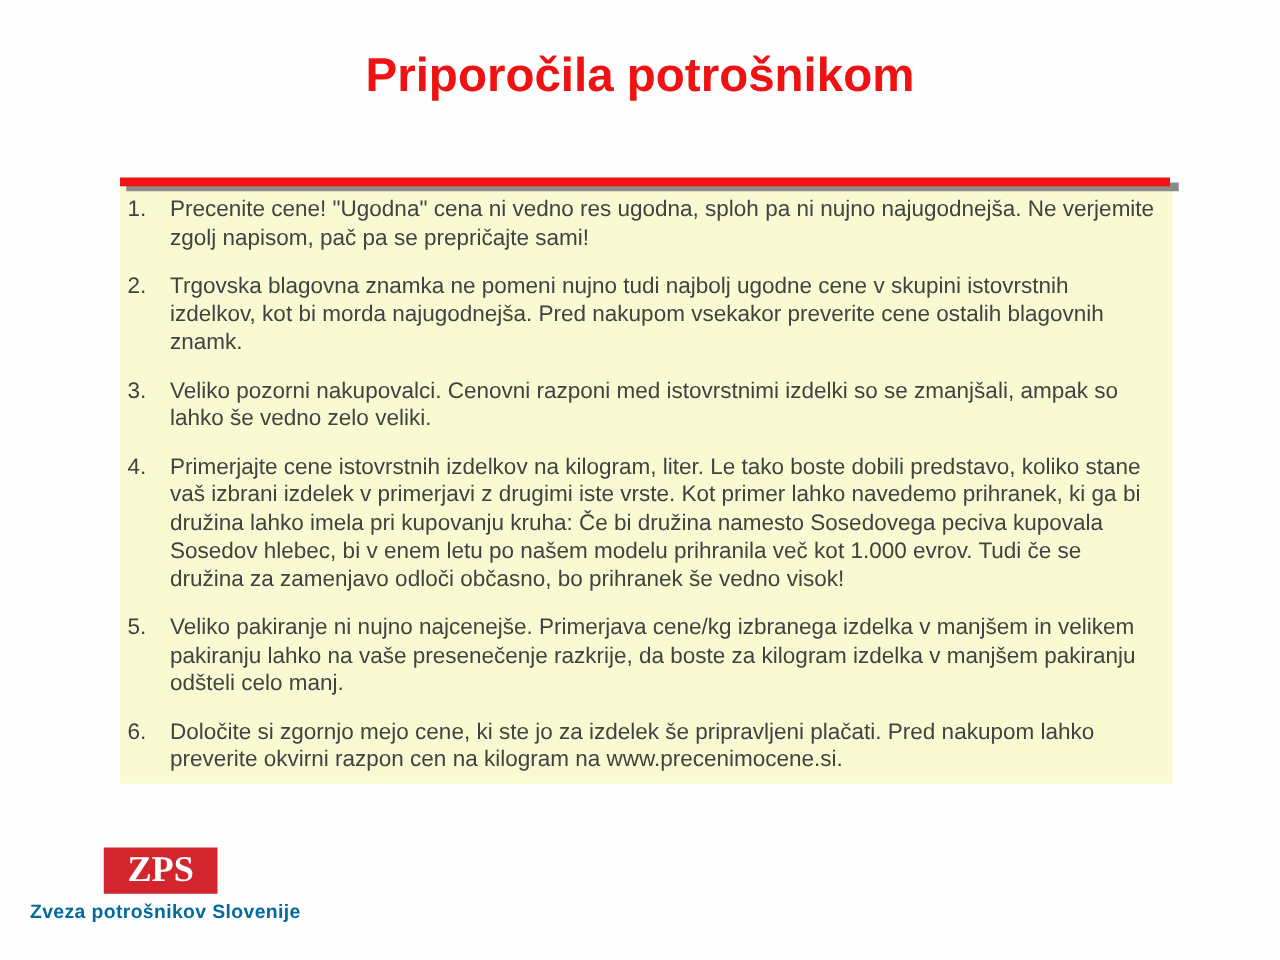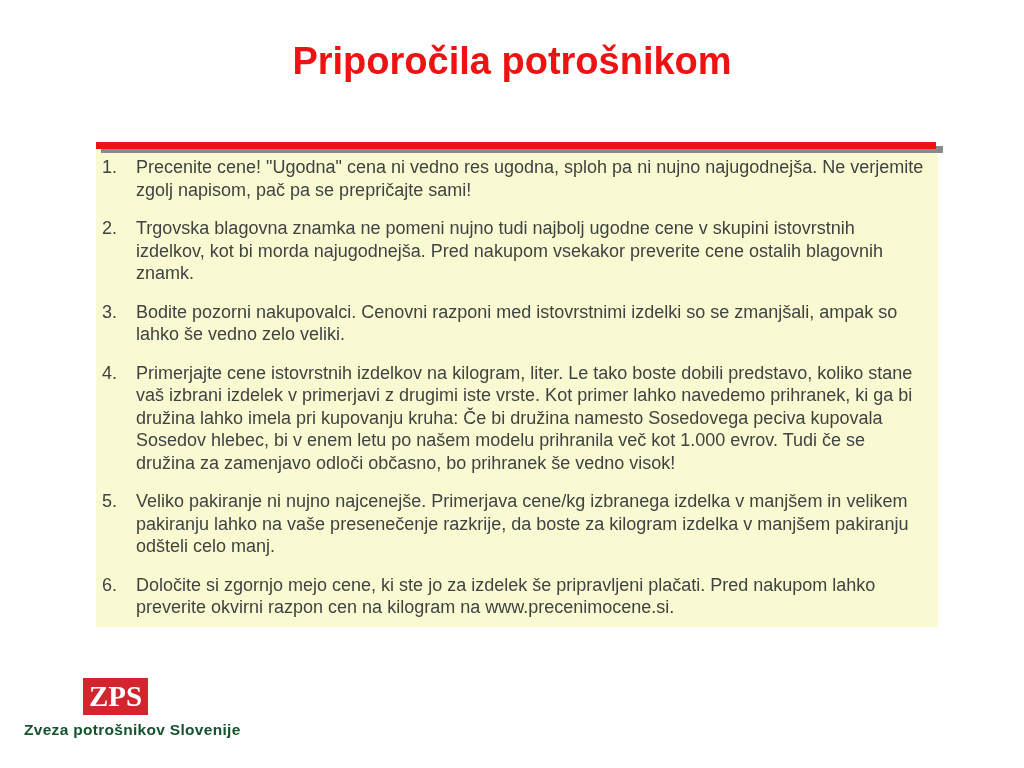--- a/index.html
+++ b/index.html
@@ -78,35 +78,35 @@
     padding-right: 6px;
   }
   .logo {
     position: absolute;
     left: 24px;
     top: 678px;
     width: 210px;
   }
   .logo-badge {
     margin-left: 59px;
-    width: 65px;
+    width: 91px;
     height: 37px;
     background: #d2252e;
     color: #ffffff;
     font-family: "Liberation Serif", serif;
     font-weight: bold;
     font-size: 29px;
     display: flex;
     align-items: center;
     justify-content: center;
     text-align: center;
   }
   .logo-name {
     margin-top: 6px;
-    color: #14532d;
+    color: #0369a1;
     font-weight: bold;
     font-size: 15.5px;
     letter-spacing: 0.3px;
     white-space: nowrap;
   }
 </style>
 </head>
 <body>
 
 <div class="slide">
@@ -124,21 +124,21 @@
         <span class="txt">Precenite cene! "Ugodna" cena ni vedno res ugodna, sploh pa ni nujno najugodnejša. Ne verjemite zgolj napisom, pač pa se prepričajte sami!</span>
       </div>
 
       <div class="item">
         <span class="num">2.</span>
         <span class="txt">Trgovska blagovna znamka ne pomeni nujno tudi najbolj ugodne cene v skupini istovrstnih izdelkov, kot bi morda najugodnejša. Pred nakupom vsekakor preverite cene ostalih blagovnih znamk.</span>
       </div>
 
       <div class="item">
         <span class="num">3.</span>
-        <span class="txt">Bodite pozorni nakupovalci. Cenovni razponi med istovrstnimi izdelki so se zmanjšali, ampak so lahko še vedno zelo veliki.</span>
+        <span class="txt">Veliko pozorni nakupovalci. Cenovni razponi med istovrstnimi izdelki so se zmanjšali, ampak so lahko še vedno zelo veliki.</span>
       </div>
 
       <div class="item">
         <span class="num">4.</span>
         <span class="txt">Primerjajte cene istovrstnih izdelkov na kilogram, liter. Le tako boste dobili predstavo, koliko stane vaš izbrani izdelek v primerjavi z drugimi iste vrste. Kot primer lahko navedemo prihranek, ki ga bi družina lahko imela pri kupovanju kruha: Če bi družina namesto Sosedovega peciva kupovala Sosedov hlebec, bi v enem letu po našem modelu prihranila več kot 1.000 evrov. Tudi če se družina za zamenjavo odloči občasno, bo prihranek še vedno visok!</span>
       </div>
 
       <div class="item">
         <span class="num">5.</span>
         <span class="txt">Veliko pakiranje ni nujno najcenejše. Primerjava cene/kg izbranega izdelka v manjšem in velikem pakiranju lahko na vaše presenečenje razkrije, da boste za kilogram izdelka v manjšem pakiranju odšteli celo manj.</span>

